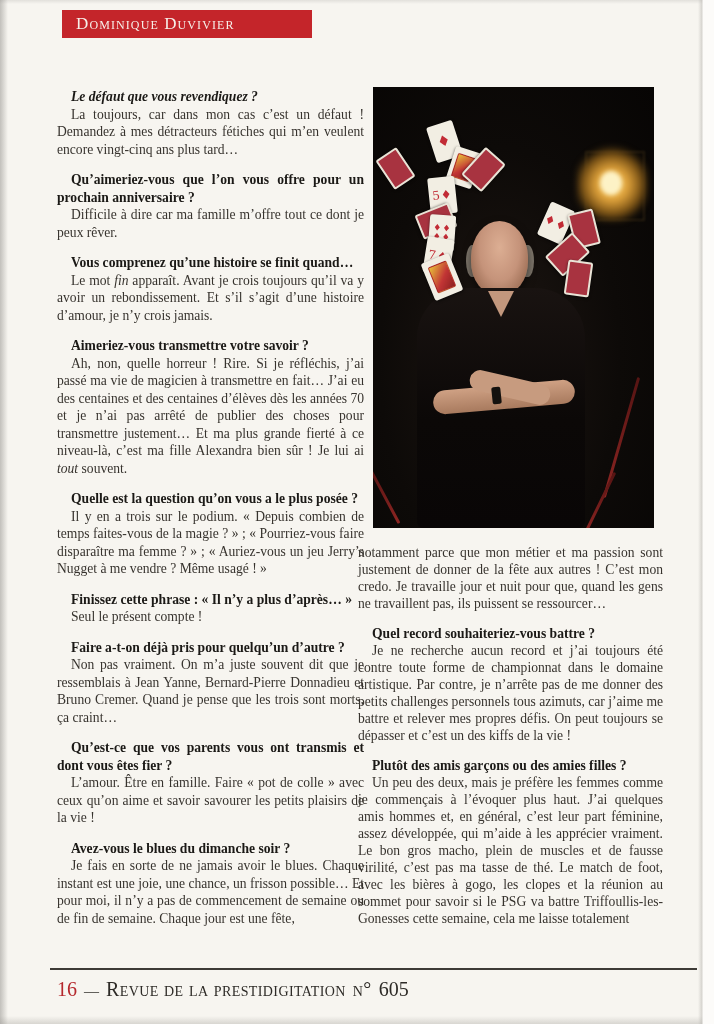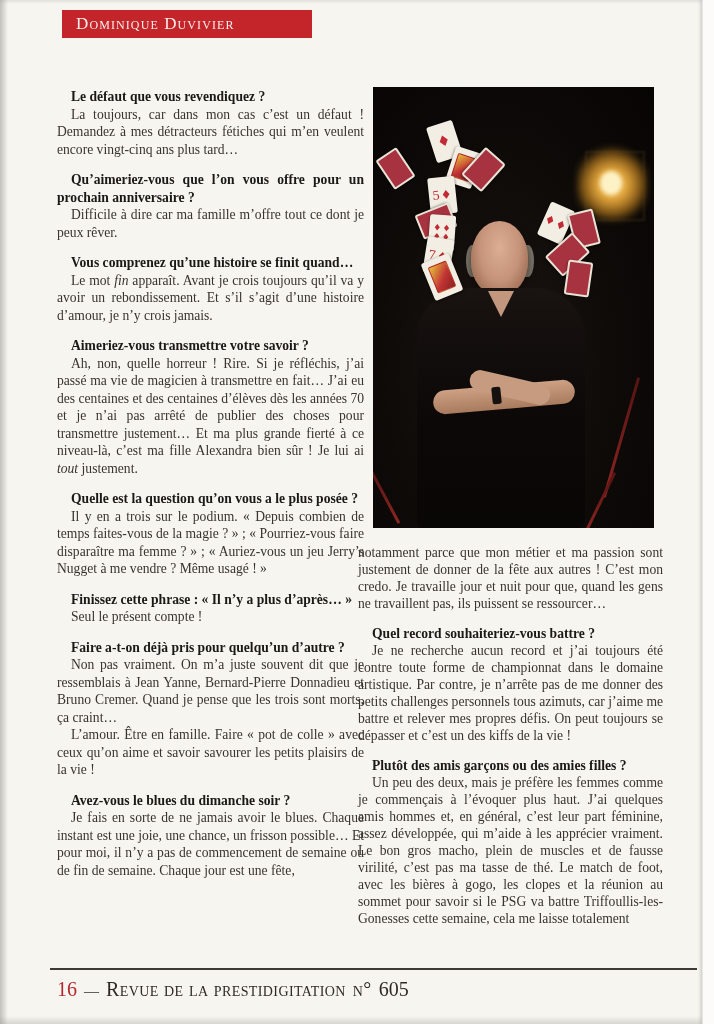--- a/index.html
+++ b/index.html
@@ -20,21 +20,21 @@
   }
   .banner .name{
     color:#f6efe9;font-variant:small-caps;font-size:17px;letter-spacing:1.1px;font-weight:500;
   }
   
   .col{position:absolute;font-size:13.6px;line-height:17.5px;color:#37332e;text-align:justify;}
   .col-left{left:57px;top:88px;width:307px;}
   .col-right{left:358px;top:544px;width:305px;line-height:17px;}
   .col p{margin:0;}
   .q{font-weight:bold;color:#1b1916;text-indent:14px;margin-top:13px !important;}
-  .col .q:first-child{margin-top:0 !important;}
+  .col .q:first-child{margin-top:0 !important;font-style:italic;}
   .a{text-indent:14px;}
   .a i{font-style:italic;}
   .cont{text-indent:0;margin-bottom:12px !important;}
   
   .photo{
     position:absolute;left:373px;top:87px;width:281px;height:441px;overflow:hidden;
     background:radial-gradient(ellipse at 45% 62%, #1d1612 0%, #0d0a08 55%, #070504 100%);
   }
   .lamp-glow{position:absolute;left:204px;top:58px;width:70px;height:76px;
     background:radial-gradient(circle at 50% 52%, #f6d57a 0%, #e3a53c 28%, #7e5516 55%, rgba(40,24,6,0) 74%);
@@ -90,27 +90,28 @@
   </div>
 
   <div class="col col-left">
       <p class="q">Le défaut que vous revendiquez ?</p>
       <p class="a"><span>La toujours, car dans mon cas c’est un défaut ! Demandez à mes détracteurs fétiches qui m’en veulent encore vingt-cinq ans plus tard…</span></p>
       <p class="q">Qu’aimeriez-vous que l’on vous offre pour un prochain anniversaire ?</p>
       <p class="a"><span>Difficile à dire car ma famille m’offre tout ce dont je peux rêver.</span></p>
       <p class="q">Vous comprenez qu’une histoire se finit quand…</p>
       <p class="a"><span>Le mot </span><i>fin</i><span> apparaît. Avant je crois toujours qu’il va y avoir un rebondissement. Et s’il s’agit d’une histoire d’amour, je n’y crois jamais.</span></p>
       <p class="q">Aimeriez-vous transmettre votre savoir ?</p>
-      <p class="a"><span>Ah, non, quelle horreur ! Rire. Si je réfléchis, j’ai passé ma vie de magicien à transmettre en fait… J’ai eu des centaines et des centaines d’élèves dès les années 70 et je n’ai pas arrêté de publier des choses pour transmettre justement… Et ma plus grande fierté à ce niveau-là, c’est ma fille Alexandra bien sûr ! Je lui ai </span><i>tout</i><span> justement.</span></p>
+      <p class="a"><span>Ah, non, quelle horreur ! Rire. Si je réfléchis, j’ai passé ma vie de magicien à transmettre en fait… J’ai eu des centaines et des centaines d’élèves dès les années 70 et je n’ai pas arrêté de publier des choses pour transmettre justement… Et ma plus grande fierté à ce niveau-là, c’est ma fille Alexandra bien sûr ! Je lui ai </span><i>tout</i><span> souvent.</span></p>
       <p class="q">Quelle est la question qu’on vous a le plus posée ?</p>
       <p class="a"><span>Il y en a trois sur le podium. « Depuis combien de temps faites-vous de la magie ? » ; « Pourriez-vous faire disparaître ma femme ? » ; « Auriez-vous un jeu Jerry’s Nugget à me vendre ? Même usagé ! »</span></p>
       <p class="q">Finissez cette phrase : « Il n’y a plus d’après… »</p>
       <p class="a"><span>Seul le présent compte !</span></p>
       <p class="q">Faire a-t-on déjà pris pour quelqu’un d’autre ?</p>
       <p class="a"><span>Non pas vraiment. On m’a juste souvent dit que je ressemblais à Jean Yanne, Bernard-Pierre Donnadieu et Bruno Cremer. Quand je pense que les trois sont morts, ça craint…</span></p>
+      <p class="q">Qu’est-ce que vos parents vous ont transmis et dont vous êtes fier ?</p>
       <p class="a"><span>L’amour. Être en famille. Faire « pot de colle » avec ceux qu’on aime et savoir savourer les petits plaisirs de la vie !</span></p>
       <p class="q">Avez-vous le blues du dimanche soir ?</p>
       <p class="a"><span>Je fais en sorte de ne jamais avoir le blues. Chaque instant est une joie, une chance, un frisson possible… Et pour moi, il n’y a pas de commencement de semaine ou de fin de semaine. Chaque jour est une fête,</span></p>
     </div>
 
   <div class="photo">
     <div class="lamp-frame"></div>
     <div class="lamp-glow"></div>
     <div class="lamp-core"></div>
     <div class="pipe pipe1"></div>

